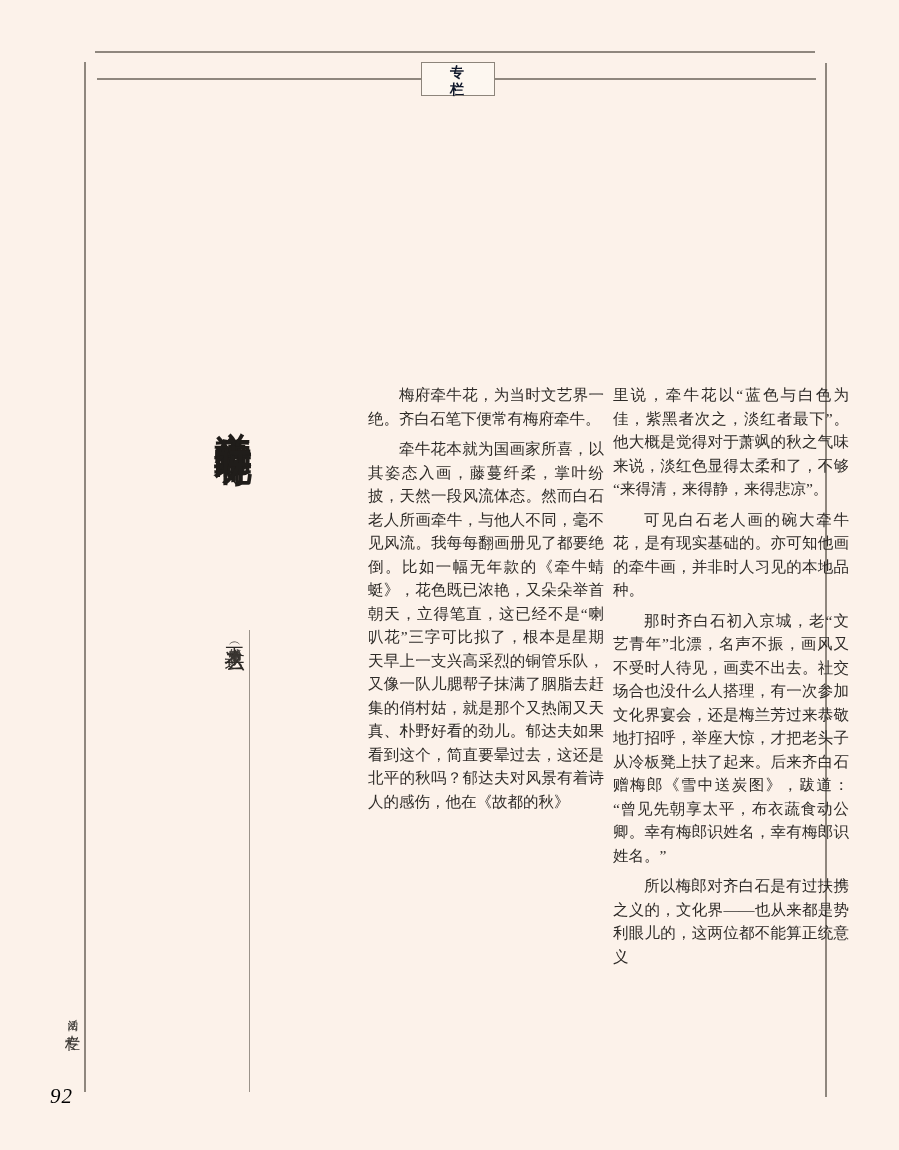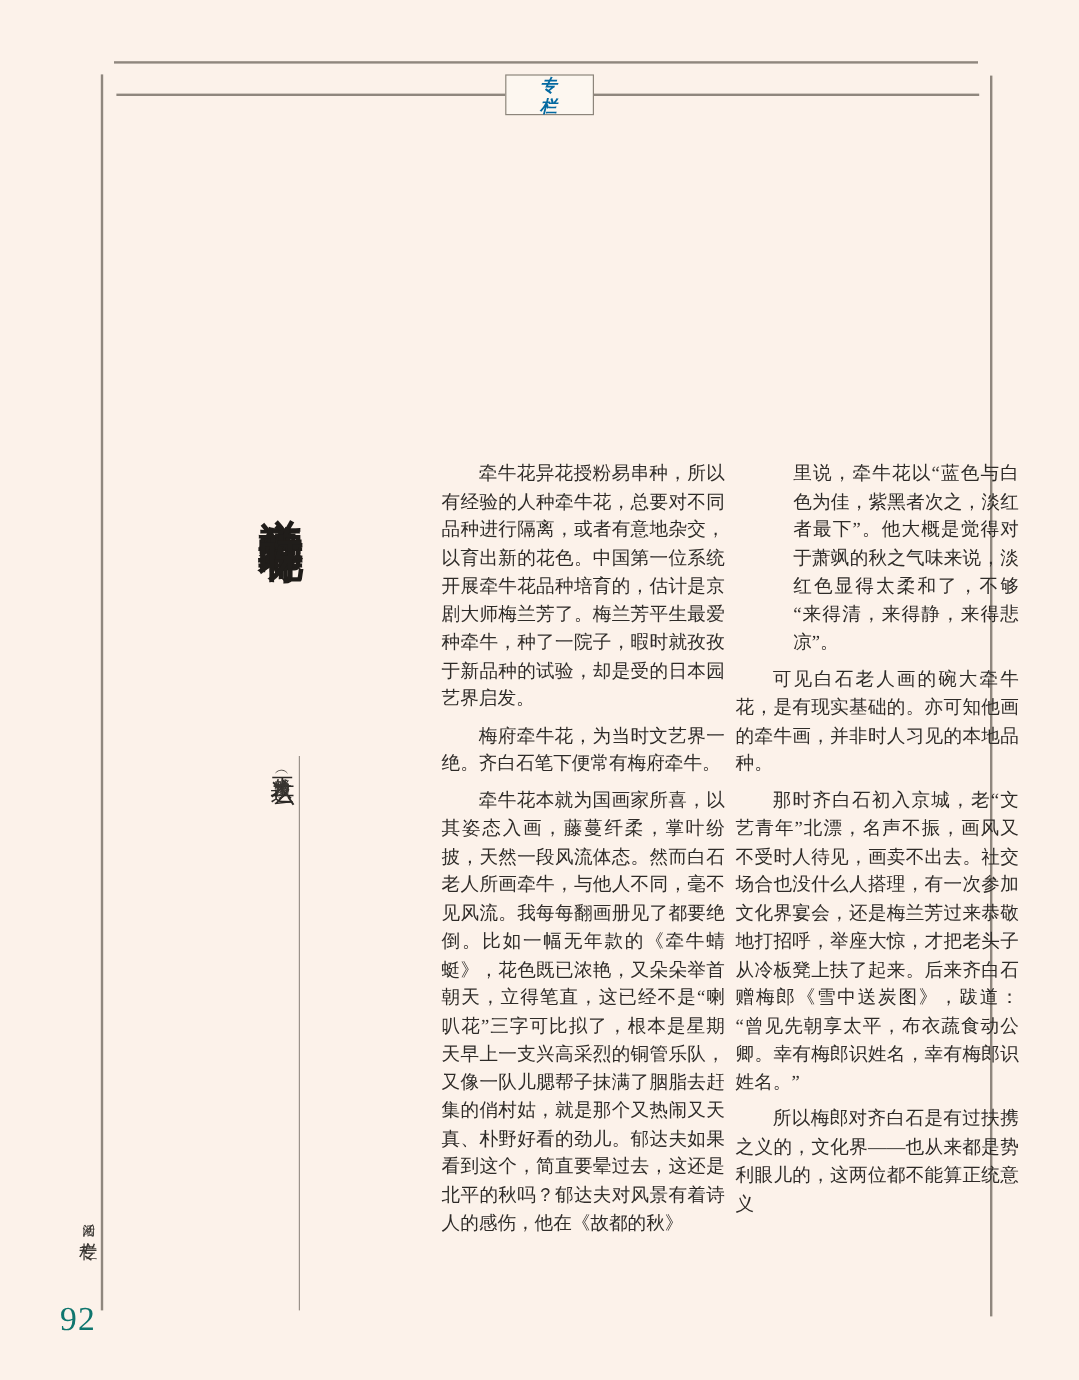--- a/index.html
+++ b/index.html
@@ -30,22 +30,22 @@
     padding:1px 2px;z-index:2;
   }
   .stamp-deco{
     height:6px;
     background:
       repeating-linear-gradient(90deg,#8d857b 0 1px,transparent 1px 5px),
       repeating-linear-gradient(90deg,transparent 0 2px,#c9c0b4 2px 3px,transparent 3px 5px);
     opacity:.85;
   }
   .stamp-label{
-    text-align:center;font-size:14px;font-weight:bold;font-style:italic;
-    color:#0369a1;letter-spacing:16px;padding-left:14px;line-height:17px;
+    text-align:center;font-size:14px;font-weight:bold;
+    color:#0f172a;letter-spacing:16px;padding-left:14px;line-height:17px;
     font-family:"Liberation Serif","DejaVu Serif",serif;
   }
 
   
   .title-vertical{
     position:absolute;left:212px;top:402px;margin:0;
     writing-mode:vertical-rl;
     font-size:38px;font-weight:600;color:#201d1a;
     letter-spacing:3px;line-height:42px;
   }
@@ -58,35 +58,35 @@
 
   
   .text-column{
     position:absolute;top:383px;width:236px;
     font-size:15.5px;line-height:23.5px;color:#2e2b28;
     text-align:justify;
   }
   .column-left{left:368px;}
   .column-right{left:613px;}
   .text-column p{margin:0 0 7px;text-indent:2em;}
-  .column-right p:first-child{text-indent:0;margin-left:48px;}
+  .column-right p:first-child{text-indent:0;}
 
   
   .footer{position:absolute;left:44px;top:1012px;width:40px;}
   .footer-vertical{
     writing-mode:vertical-rl;margin:0 auto;display:block;
     color:#3a3733;height:66px;text-align:start;
     position:relative;left:8px;
   }
   .footer-mag{font-size:10.5px;letter-spacing:0px;}
   .footer-slash{font-size:10.5px;}
   .footer-sec{font-size:15px;letter-spacing:1px;}
   .page-number{
-    margin-top:6px;font-size:28px;color:#0f766e;letter-spacing:1px;
-    font-family:"Liberation Serif","DejaVu Serif",serif;padding-left:6px;
+    margin-top:6px;font-size:21px;color:#000000;letter-spacing:1px;
+    font-family:"Liberation Serif","DejaVu Serif",serif;padding-left:6px;font-style:italic;
   }
 </style>
 </head>
 <body>
 
 <div class="page">
 
   <div class="rule rule-top-1"></div>
   <div class="rule rule-top-2"></div>
   <div class="vrule vrule-left"></div>
@@ -99,21 +99,20 @@
   </div>
 
   <h1 class="title-vertical">道旁的牵牛花呀</h1>
 
   <div class="byline">
     <span class="author">王这么</span><span class="role">（畅销书作家）</span>
   </div>
   <div class="byline-rule vrule"></div>
 
   <div class="text-column column-left">
-      <p>牵牛花异花授粉易串种，所以有经验的人种牵牛花，总要对不同品种进行隔离，或者有意地杂交，以育出新的花色。中国第一位系统开展牵牛花品种培育的，估计是京剧大师梅兰芳了。梅兰芳平生最爱种牵牛，种了一院子，暇时就孜孜于新品种的试验，却是受的日本园艺界启发。</p>
       <p>梅府牵牛花，为当时文艺界一绝。齐白石笔下便常有梅府牵牛。</p>
       <p>牵牛花本就为国画家所喜，以其姿态入画，藤蔓纤柔，掌叶纷披，天然一段风流体态。然而白石老人所画牵牛，与他人不同，毫不见风流。我每每翻画册见了都要绝倒。比如一幅无年款的《牵牛蜻蜓》，花色既已浓艳，又朵朵举首朝天，立得笔直，这已经不是“喇叭花”三字可比拟了，根本是星期天早上一支兴高采烈的铜管乐队，又像一队儿腮帮子抹满了胭脂去赶集的俏村姑，就是那个又热闹又天真、朴野好看的劲儿。郁达夫如果看到这个，简直要晕过去，这还是北平的秋吗？郁达夫对风景有着诗人的感伤，他在《故都的秋》</p>
     </div>
   <div class="text-column column-right">
       <p>里说，牵牛花以“蓝色与白色为佳，紫黑者次之，淡红者最下”。他大概是觉得对于萧飒的秋之气味来说，淡红色显得太柔和了，不够“来得清，来得静，来得悲凉”。</p>
       <p>可见白石老人画的碗大牵牛花，是有现实基础的。亦可知他画的牵牛画，并非时人习见的本地品种。</p>
       <p>那时齐白石初入京城，老“文艺青年”北漂，名声不振，画风又不受时人待见，画卖不出去。社交场合也没什么人搭理，有一次参加文化界宴会，还是梅兰芳过来恭敬地打招呼，举座大惊，才把老头子从冷板凳上扶了起来。后来齐白石赠梅郎《雪中送炭图》，跋道：“曾见先朝享太平，布衣蔬食动公卿。幸有梅郎识姓名，幸有梅郎识姓名。”</p>
       <p>所以梅郎对齐白石是有过扶携之义的，文化界——也从来都是势利眼儿的，这两位都不能算正统意义</p>
     </div>
 

